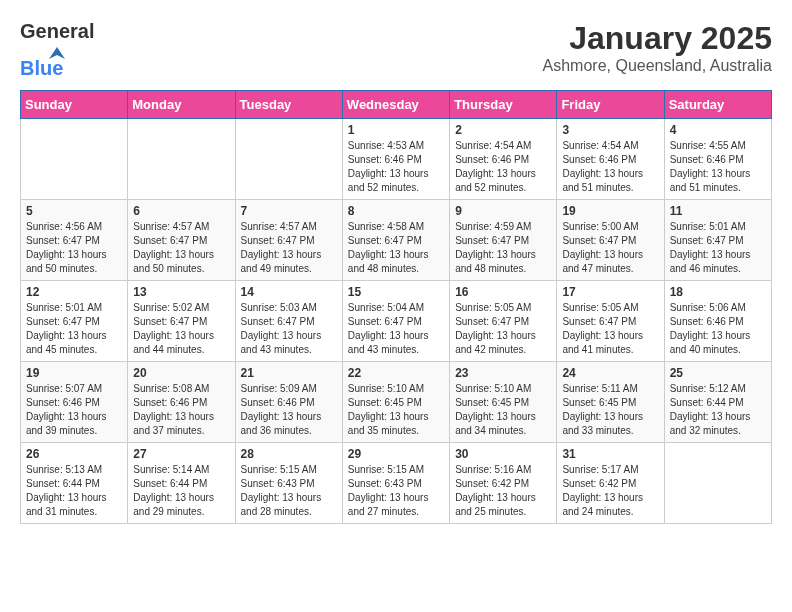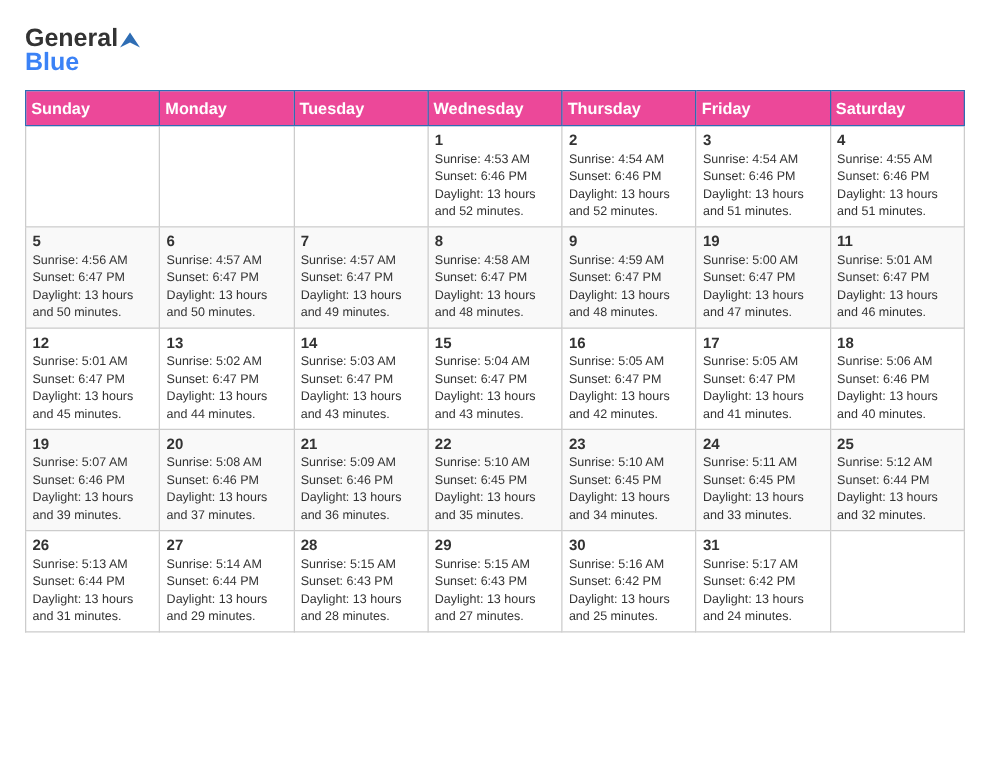--- a/index.html
+++ b/index.html
@@ -74,27 +74,31 @@
     }
     .empty-cell {
       background: #fff !important;
     }
   </style>
 </head>
 <body>
 
 <div class="header">
   <div class="logo">
-    <div style="display:flex; align-items:center; gap:2px;">
+    <div style="display:flex; align-items:center; gap:2px;flex-direction:column;">
       <span style="font-size:20px; font-weight:bold; color:#333;">General</span>
       <svg width="16" height="16" viewBox="0 0 16 16">
         <polygon points="8,2 16,14 8,10 0,14" fill="#2e6db4"></polygon>
       </svg>
     </div>
     <span style="font-size:20px; font-weight:bold; color:#3b82f6; margin-top:-4px;">Blue</span>
+  </div>
+  <div class="title-block">
+    <div class="main-title">January 2025</div>
+    <div class="subtitle">Ashmore, Queensland, Australia</div>
   </div>
 </div>
 
 <table class="calendar">
   <thead>
     <tr>
     <th>Sunday</th>
         <th>Monday</th>
         <th>Tuesday</th>
         <th>Wednesday</th>

